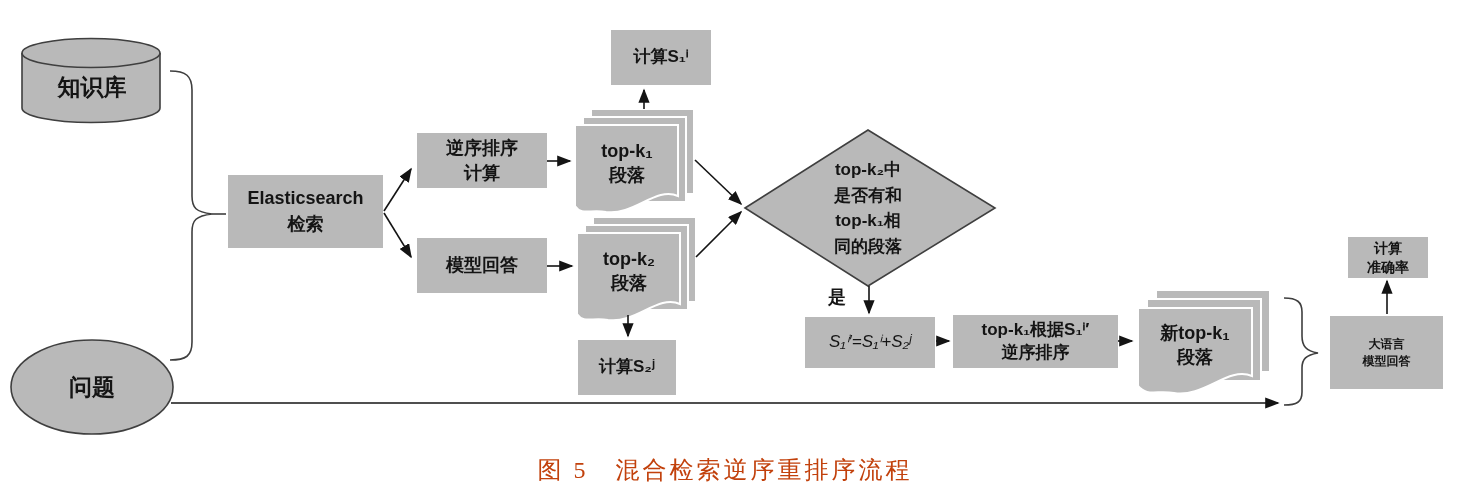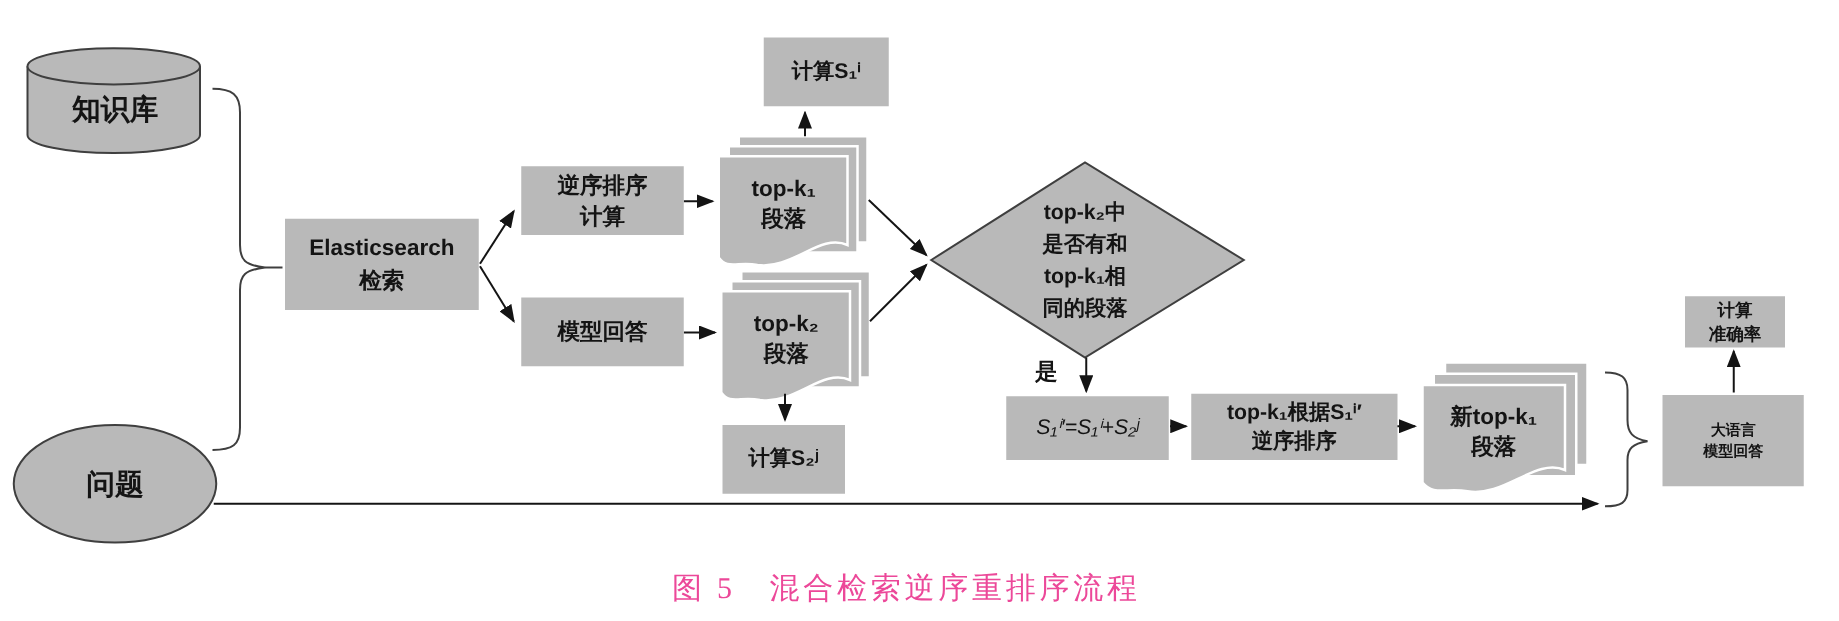--- a/index.html
+++ b/index.html
@@ -32,21 +32,21 @@
   .f19{font-size:12px;line-height:1.4;}
   .diamond-lbl{font-size:17px;line-height:1.5;}
   .formula{
     font-family:Liberation Sans, sans-serif;font-style:italic;font-weight:normal;
     font-size:17px;
   }
   .caption{
     position:absolute;left:480px;top:450px;width:490px;height:40px;
     display:flex;align-items:center;justify-content:center;
     font-family:"Liberation Serif",serif;font-size:24px;letter-spacing:3px;
-    color:#ec4899;white-space:pre;
+    color:#c2410c;white-space:pre;
   }
 </style>
 </head>
 <body>
 
 <div class="canvas">
 
   <svg width="1471" height="497" viewBox="0 0 1471 497">
     <defs>
       <marker id="arw" markerWidth="9" markerHeight="7" refX="8" refY="3.5" orient="auto">

